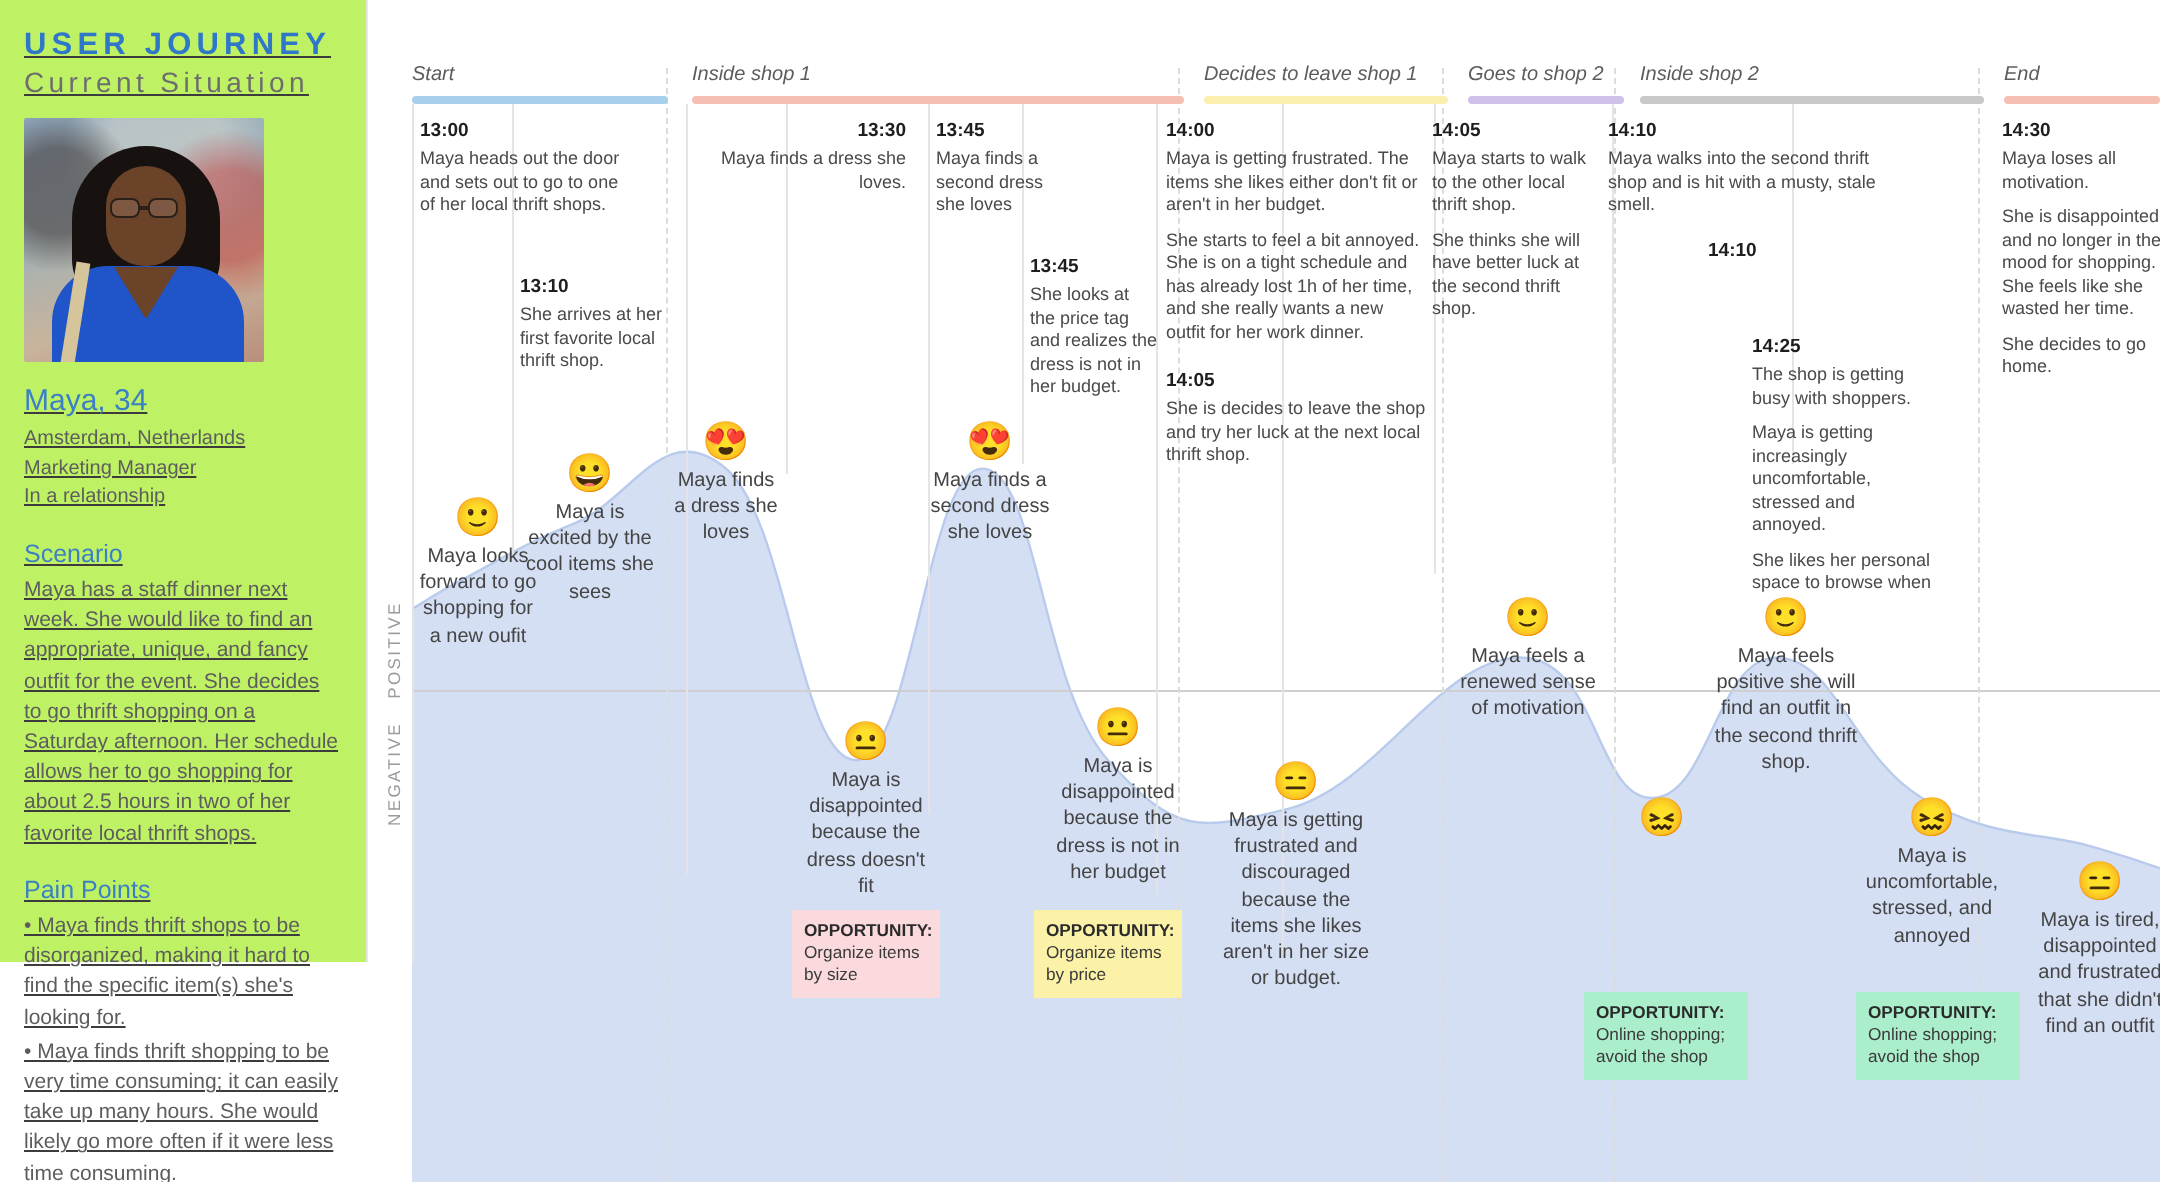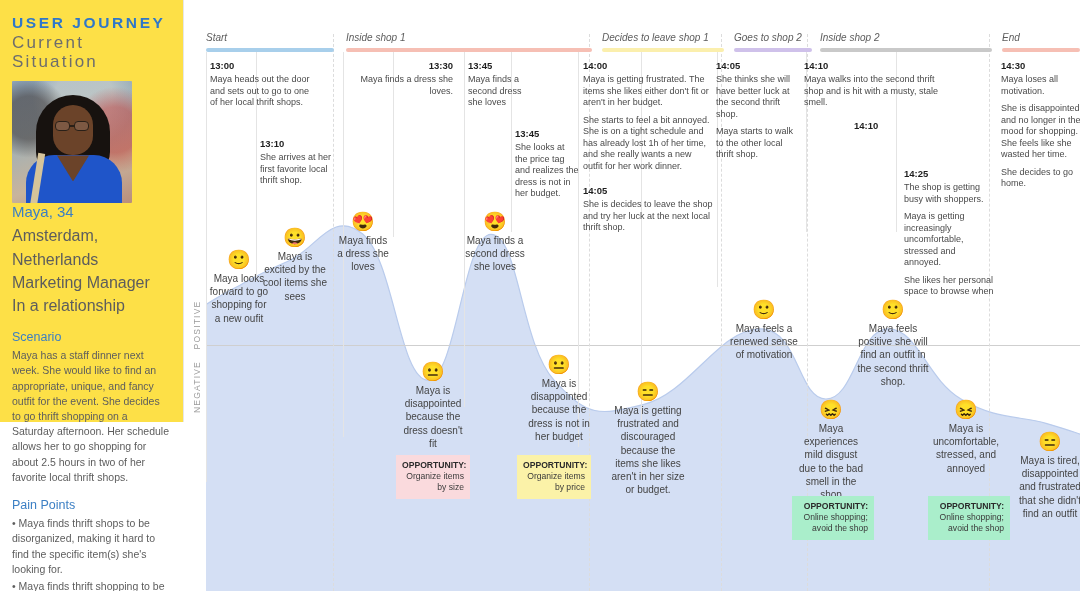--- a/index.html
+++ b/index.html
@@ -8,32 +8,33 @@
     width:1080px; height:591px;
     font-family:"Liberation Sans", sans-serif;
     background:#ffffff; color:#3c3c3c;
     overflow:hidden;
     position:relative;
   }
   #root { position:relative; width:1080px; height:591px; display:flex; }
 
   
   .sidebar {
-    width:184px; height:422px; flex:0 0 184px;
-    background:#fde047;
+    width:184px; height:481px; flex:0 0 184px;
+    background:#bef264;
     border-right:1px solid #e6e6e6;
     padding:14px 12px 0 12px;
     position:relative;
+    text-decoration:underline;
   }
   .jtitle {
     font-size:15.5px; font-weight:bold; letter-spacing:2.6px;
     color:#2f77c9; line-height:1.1;
   }
   .jsubtitle {
-    font-size:17px; letter-spacing:2.2px; color:#6d6d6d;
+    font-size:14px; letter-spacing:2.2px; color:#6d6d6d;
     margin-top:3px; line-height:1.1;
   }
   .photo {
     margin-top:10px; width:120px; height:122px;
     border-radius:1px; position:relative; overflow:hidden;
     background:linear-gradient(160deg,#8fa7bd 0%,#9eb0b8 35%,#c8b49c 70%,#b98e7c 100%);
   }
   .photo .bg-blur { position:absolute; inset:0;
     background:
       radial-gradient(circle at 14% 30%, rgba(60,50,48,.55) 0 16%, rgba(0,0,0,0) 30%),
@@ -49,22 +50,22 @@
   .photo .glassL { left:43px; }
   .photo .glassR { left:62px; }
   .photo .glassBridge { position:absolute; left:58px; top:44px; width:5px; height:1.6px; background:#2a2018; }
   .photo .body { position:absolute; left:14px; top:74px; width:96px; height:52px;
     background:#1f55c9; border-radius:28px 28px 0 0; }
   .photo .neckline { position:absolute; left:45px; top:74px; width:32px; height:26px;
     background:#6b4329; clip-path:polygon(0 0,100% 0,50% 100%); }
   .photo .strap { position:absolute; left:22px; top:72px; width:7px; height:54px;
     background:#d6c49a; transform:rotate(9deg); }
 
-  .pname { font-size:15px; color:#3b7fc4; font-weight:normal; }
-  .pmeta { margin-top:4px; font-size:16px; line-height:1.45; color:#5d5d5d; }
+  .pname { margin-top:11px; font-size:15px; color:#3b7fc4; font-weight:normal; }
+  .pmeta { margin-top:4px; font-size:10px; line-height:1.45; color:#5d5d5d; }
   .sec-h { margin-top:13px; font-size:12.5px; color:#3b7fc4; }
   .sec-b { margin-top:4px; font-size:10.5px; line-height:1.45; color:#5d5d5d; }
   .pain-list { margin-top:4px; font-size:10.5px; line-height:1.45; color:#5d5d5d; }
   .pain-list div { margin-bottom:2px; }
 
   
   .main { position:relative; width:896px; height:591px; flex:0 0 896px; }
 
   .axis-labels { position:absolute; left:0; top:0; width:22px; height:591px; }
   .axis-lab {
@@ -96,21 +97,21 @@
 
   .marker { position:absolute; text-align:center; }
   .marker .emo {
     font-size:19px; line-height:19px; display:block; margin:0 auto;
     filter:saturate(1.05);
   }
   .marker .cap {
     margin-top:3px; font-size:10px; line-height:1.32; color:#444;
   }
 
-  .opp { position:absolute; padding:5px 6px 6px 6px; text-align:right; }
+  .opp { position:absolute; padding:5px 6px 6px 6px; text-align:left; }
   .opp .h { font-size:8.6px; font-weight:bold; color:#2b2b2b; }
   .opp .d { font-size:8.6px; line-height:1.3; color:#3a3a3a; margin-top:1px; }
 </style>
 </head>
 <body>
 
 <div id="root">
 
   <aside class="sidebar">
     <div class="jtitle">USER JOURNEY</div>
@@ -242,34 +243,34 @@
       </div>
       <div class="ev" style="left:377px;top:185px;width:130px;">
         <div class="t">14:05</div>
         <div class="b">
             <p>She is decides to leave the shop and try her luck at the next local thrift shop.</p>
           </div>
       </div>
       <div class="ev" style="left:510px;top:60px;width:80px;">
         <div class="t">14:05</div>
         <div class="b">
+          <p>Maya starts to walk to the other local thrift shop.</p>
           <p>She thinks she will have better luck at the second thrift shop.</p>
-          <p>Maya starts to walk to the other local thrift shop.</p>
         </div>
       </div>
       <div class="ev" style="left:598px;top:60px;width:146px;">
         <div class="t">14:10</div>
         <div class="b">
             <p>Maya walks into the second thrift shop and is hit with a musty, stale smell.</p>
           </div>
       </div>
       <div class="ev" style="left:648px;top:120px;width:104px;">
         <div class="t">14:10</div>
       </div>
-      <div class="ev" style="left:698px;top:168px;width:90px;height:128px;overflow:hidden;">
+      <div class="ev" style="left:670px;top:168px;width:90px;height:128px;overflow:hidden;">
         <div class="t">14:25</div>
         <div class="b">
           <p>The shop is getting busy with shoppers.</p>
           <p>Maya is getting increasingly uncomfortable, stressed and annoyed.</p>
           <p>She likes her personal space to browse when thrifting</p>
         </div>
       </div>
       <div class="ev" style="left:795px;top:60px;width:80px;">
         <div class="t">14:30</div>
         <div class="b">
@@ -306,21 +307,20 @@
       <div class="marker" style="left:402px;top:382px;width:80px;">
         <span class="emo">😑</span>
         <div class="cap">Maya is getting frustrated and discouraged because the items she likes aren't in her size or budget.</div>
       </div>
       <div class="marker" style="left:522px;top:300px;width:72px;">
         <span class="emo">🙂</span>
         <div class="cap">Maya feels a renewed sense of motivation</div>
       </div>
       <div class="marker" style="left:591px;top:400px;width:68px;">
         <span class="emo">😖</span>
-        <div class="cap">Maya experiences mild disgust due to the bad smell in the shop</div>
       </div>
       <div class="marker" style="left:647px;top:300px;width:80px;">
         <span class="emo">🙂</span>
         <div class="cap">Maya feels positive she will find an outfit in the second thrift shop.</div>
       </div>
       <div class="marker" style="left:723px;top:400px;width:74px;">
         <span class="emo">😖</span>
         <div class="cap">Maya is uncomfortable, stressed, and annoyed</div>
       </div>
       <div class="marker" style="left:808px;top:432px;width:72px;">

